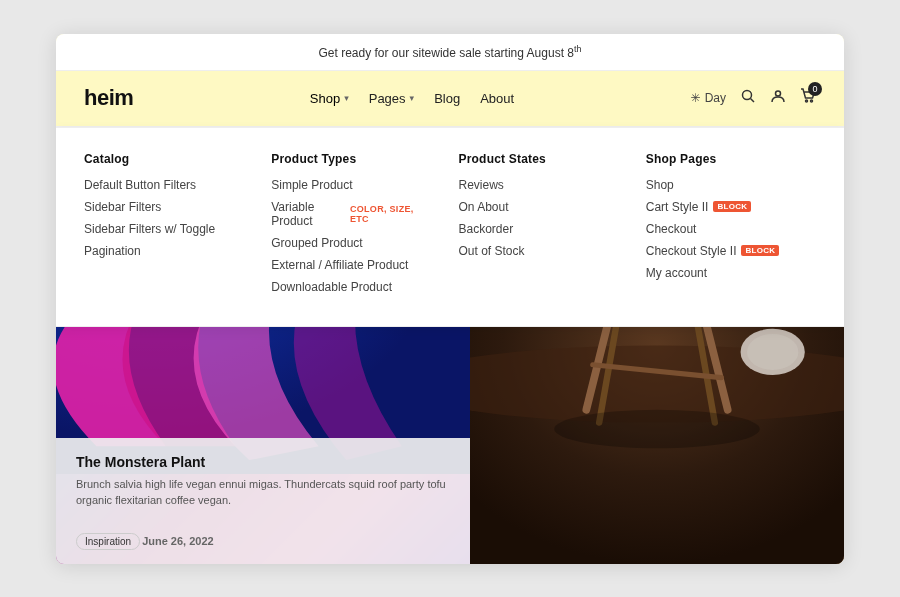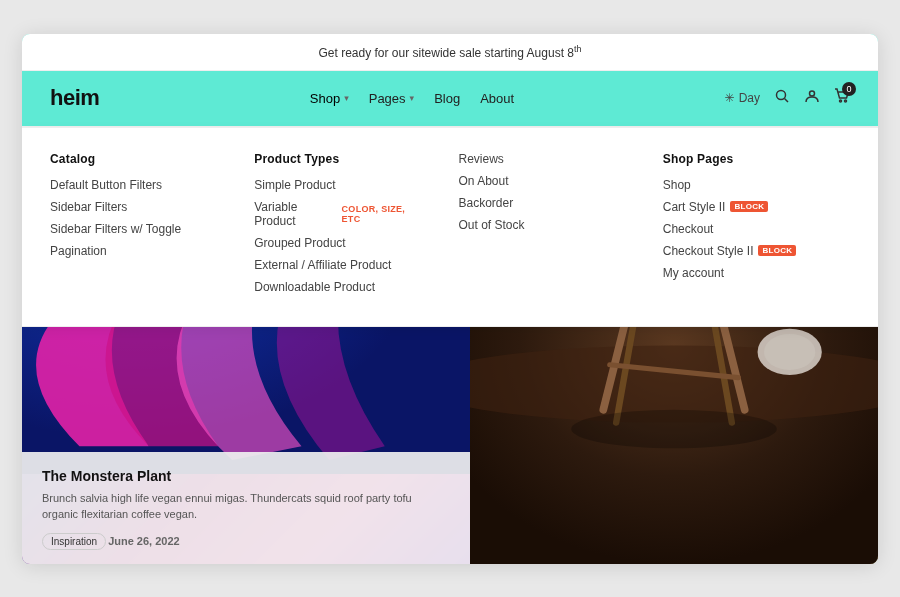--- a/index.html
+++ b/index.html
@@ -7,22 +7,22 @@
       background: #e8e8e8;
       font-family: -apple-system, BlinkMacSystemFont, 'Segoe UI', Helvetica, Arial, sans-serif;
       width: 900px;
       height: 597px;
       overflow: hidden;
       display: flex;
       align-items: center;
       justify-content: center;
     }
     .browser-window {
-      background: #5eead4;
-      width: 856px;
+      background: #fef9c3;
+      width: 788px;
       height: 530px;
       border-radius: 8px;
       box-shadow: 0 2px 20px rgba(0,0,0,0.12);
       overflow: hidden;
       display: flex;
       flex-direction: column;
     }
     
     .announcement-bar {
       background: #fff;
@@ -204,21 +204,21 @@
     .blog-title {
       font-size: 14px;
       font-weight: 600;
       color: #111;
       margin-bottom: 6px;
     }
     .blog-excerpt {
       font-size: 11px;
       color: #555;
       line-height: 1.5;
-      margin-bottom: 10px;
+      margin-bottom: 24px;
     }
     .blog-meta {
       display: flex;
       align-items: center;
       gap: 2px;
     }
     .blog-tag {
       font-size: 10px;
       color: #333;
       border: 1px solid #ccc;
@@ -322,20 +322,21 @@
           <li>
               <a>External / Affiliate Product</a>
             </li>
           <li>
               <a>Downloadable Product</a>
             </li>
         </ul>
       </div>
 
       <div class="dropdown-col">
+        <div class="dropdown-col-title">Product States</div>
         <ul>
           <li>
               <a>Reviews</a>
             </li>
           <li>
               <a>On About</a>
             </li>
           <li>
               <a>Backorder</a>
             </li>

